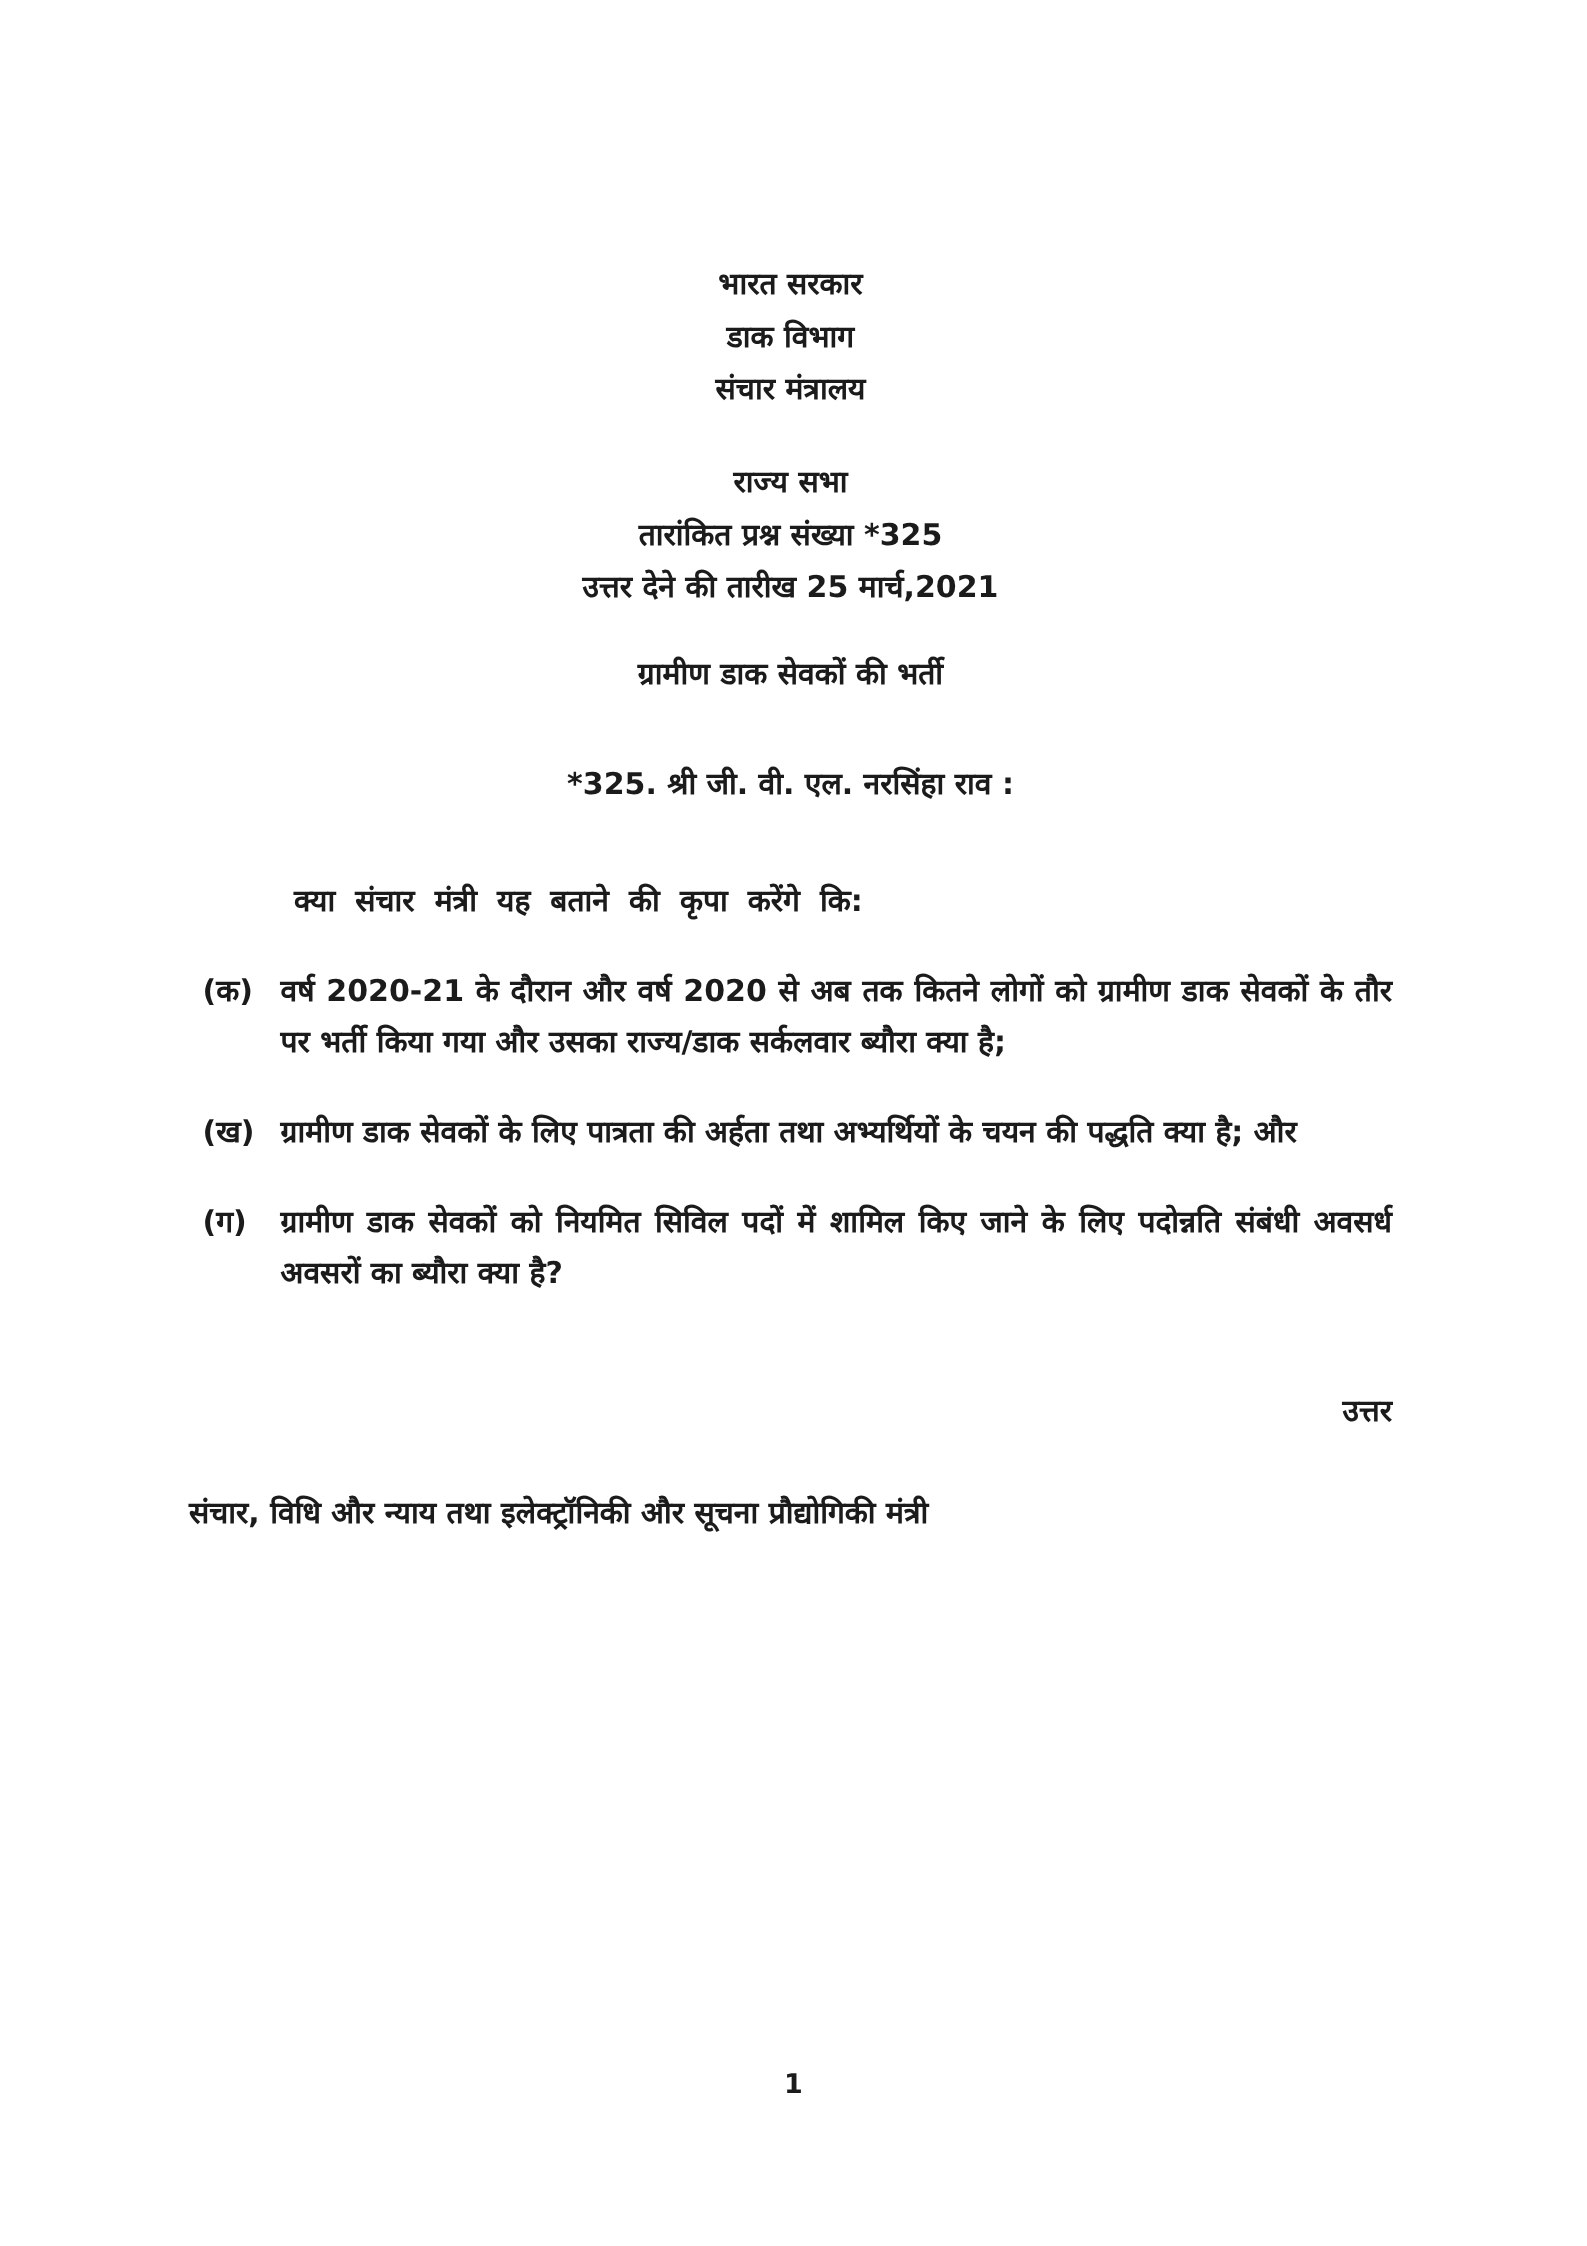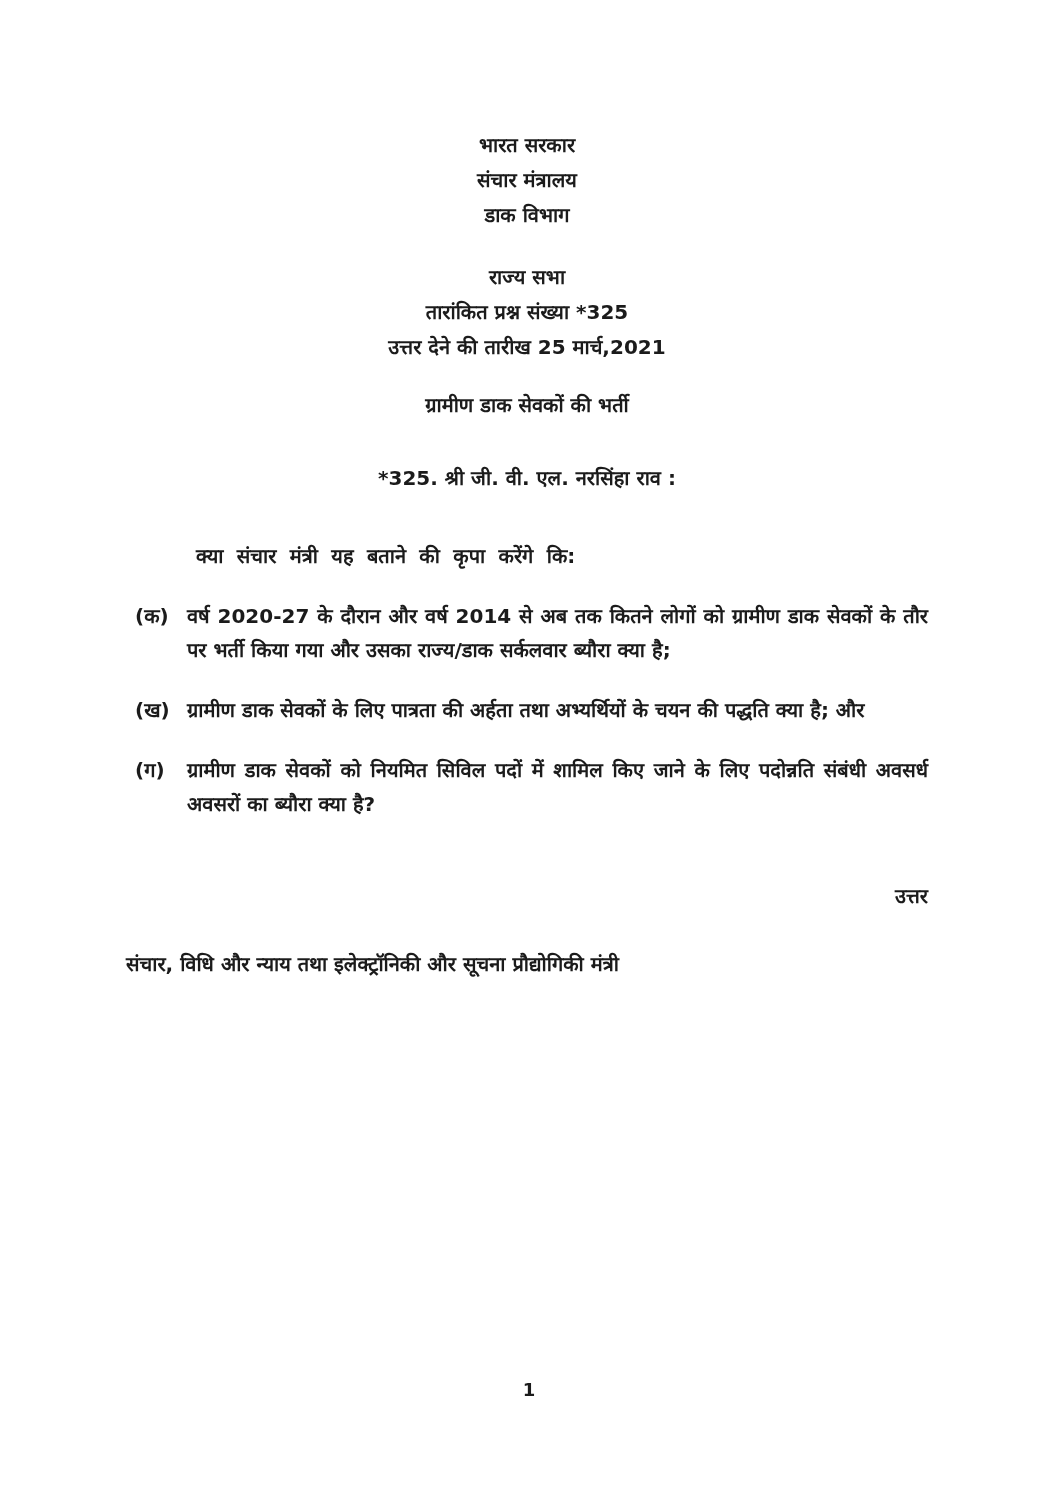--- a/index.html
+++ b/index.html
@@ -15,20 +15,21 @@
     font-weight: 700;
     font-size: 20px;
     line-height: 34px;
     color: #1b1b1b;
   }
   .page {
     position: absolute;
     inset: 0;
     box-sizing: border-box;
     padding: 128px 130px 0 126px;
+    margin-top: 44px;
   }
   .center { text-align: center; }
 
   .gov-header div { line-height: 35px; }
 
   .meta-block { margin-top: 27px; }
   .meta-block div { line-height: 35px; }
 
   .subject-title {
     margin-top: 23px;
@@ -81,39 +82,39 @@
     font-size: 18px;
   }
 </style>
 </head>
 <body>
 
 <div class="page">
 
   <div class="center gov-header">
     <div>भारत सरकार</div>
+    <div>डाक विभाग</div>
     <div>संचार मंत्रालय</div>
-    <div>डाक विभाग</div>
   </div>
 
   <div class="center meta-block">
     <div>राज्य सभा</div>
     <div>तारांकित प्रश्न संख्या *325</div>
     <div>उत्तर देने की तारीख 25 मार्च,2021</div>
   </div>
 
   <div class="center subject-title">ग्रामीण डाक सेवकों की भर्ती</div>
 
   <div class="questioner-line">*325. श्री जी. वी. एल. नरसिंहा राव :</div>
 
   <div class="question-intro">क्या संचार मंत्री यह बताने की कृपा करेंगे कि:</div>
 
   <div class="q-item">
     <div class="q-label">(क)</div>
-    <div class="q-text">वर्ष 2020-27 के दौरान और वर्ष 2014 से अब तक कितने लोगों को ग्रामीण डाक सेवकों के तौर पर भर्ती किया गया और उसका राज्य/डाक सर्कलवार ब्यौरा क्या है;</div>
+    <div class="q-text">वर्ष 2020-21 के दौरान और वर्ष 2020 से अब तक कितने लोगों को ग्रामीण डाक सेवकों के तौर पर भर्ती किया गया और उसका राज्य/डाक सर्कलवार ब्यौरा क्या है;</div>
   </div>
 
   <div class="q-item">
     <div class="q-label">(ख)</div>
     <div class="q-text">ग्रामीण डाक सेवकों के लिए पात्रता की अर्हता तथा अभ्यर्थियों के चयन की पद्धति क्या है; और</div>
   </div>
 
   <div class="q-item">
     <div class="q-label">(ग)</div>
     <div class="q-text">ग्रामीण डाक सेवकों को नियमित सिविल पदों में शामिल किए जाने के लिए पदोन्नति संबंधी अवसर्ध अवसरों का ब्यौरा क्या है?</div>

